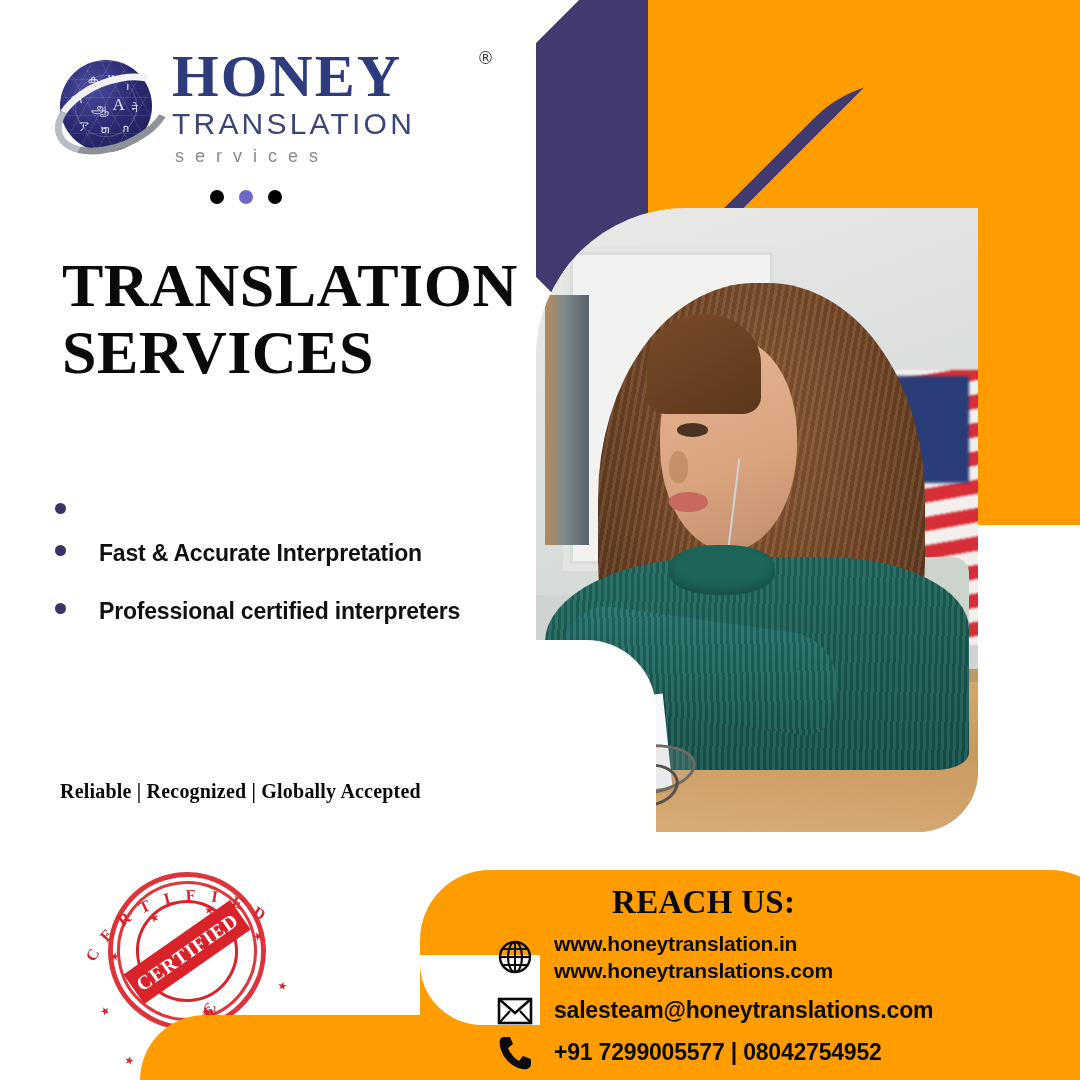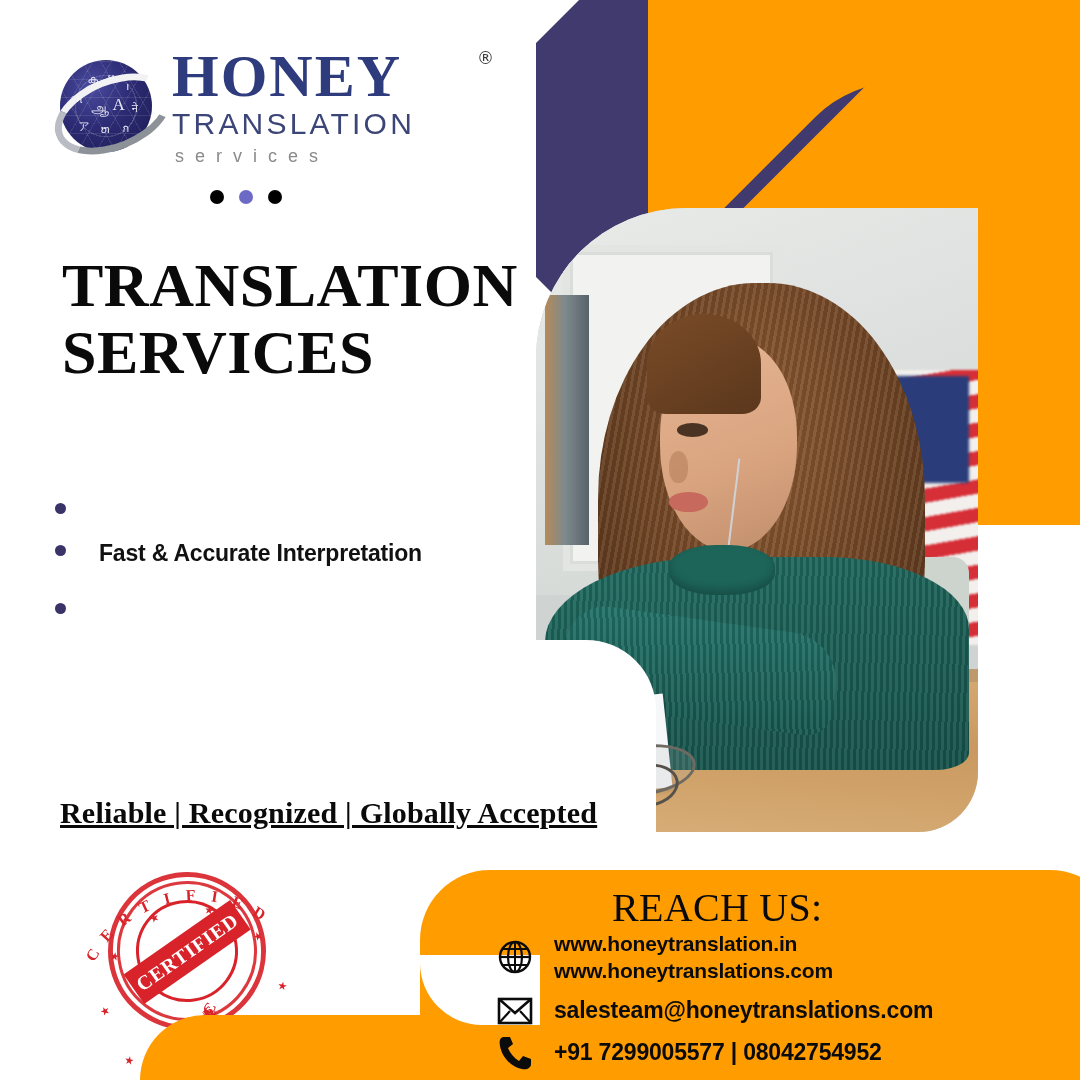--- a/index.html
+++ b/index.html
@@ -375,27 +375,26 @@
     font-family: "Liberation Sans", sans-serif;
     font-weight: 700;
     font-size: 23px;
     color: #111111;
     line-height: 1.55;
     letter-spacing: -.2px;
   }
 
   
   #tagline {
-    position: absolute; left: 60px; top: 796px;
+    position: absolute; left: 60px; top: 780px;
     font-family: "Liberation Serif", serif;
     font-weight: 700;
-    font-size: 30px;
+    font-size: 20px;
     color: #0a0a0a;
     letter-spacing: .2px;
-    text-decoration: underline;
   }
 
   
   #stamp {
     position: absolute; left: 108px; top: 872px;
     width: 158px; height: 158px;
     transform: rotate(-8deg);
   }
   #stamp-outer {
     position: absolute; inset: 0;
@@ -482,22 +481,22 @@
     left: 420px; top: 955px;
     width: 120px; height: 70px;
     background: #ffffff;
     border-radius: 0 0 0 62px;
   }
 
   #reach-head {
     position: absolute;
     left: 612px; top: 884px;
     font-family: "Liberation Serif", serif;
-    font-weight: 400;
-    font-size: 40px;
+    font-weight: 700;
+    font-size: 33px;
     color: #0a0a0a;
     letter-spacing: .3px;
   }
   .contact-row {
     position: absolute;
     display: flex;
     align-items: center;
   }
   #row-web { left: 494px; top: 930px; }
   #row-mail { left: 494px; top: 990px; }
@@ -603,20 +602,21 @@
   <div id="bullets">
     <div class="bullet-row">
       <div class="bullet-dot"></div>
     </div>
     <div class="bullet-row">
       <div class="bullet-dot"></div>
       <div class="bullet-text">Fast &amp; Accurate Interpretation</div>
     </div>
     <div class="bullet-row">
       <div class="bullet-dot"></div>
+      <div class="bullet-text">Professional certified interpreters</div>
     </div>
   </div>
 
   <div id="tagline">Reliable  |  Recognized  |  Globally Accepted</div>
 
   <div id="stamp">
     <div id="stamp-outer"></div>
     <div id="stamp-inner-ring"></div>
     <div id="stamp-core"></div>
     <div class="stamp-arc" id="stamp-arc-top">

